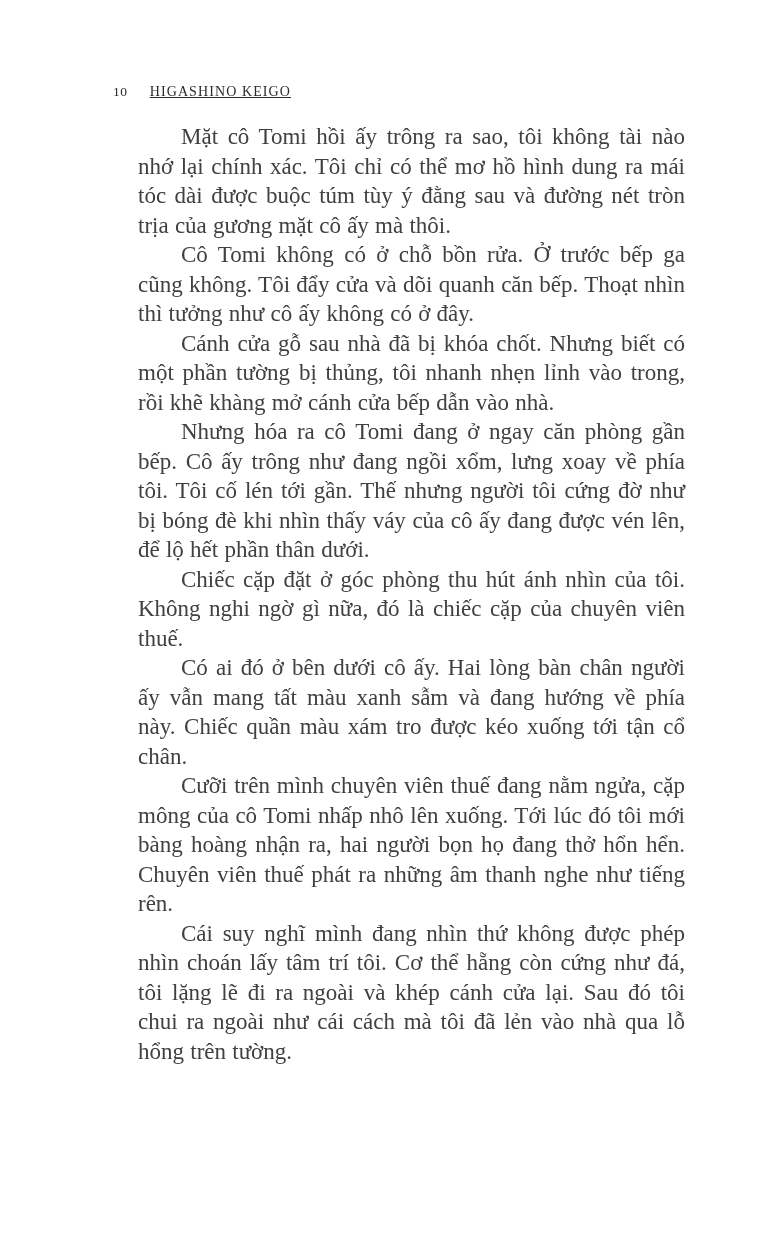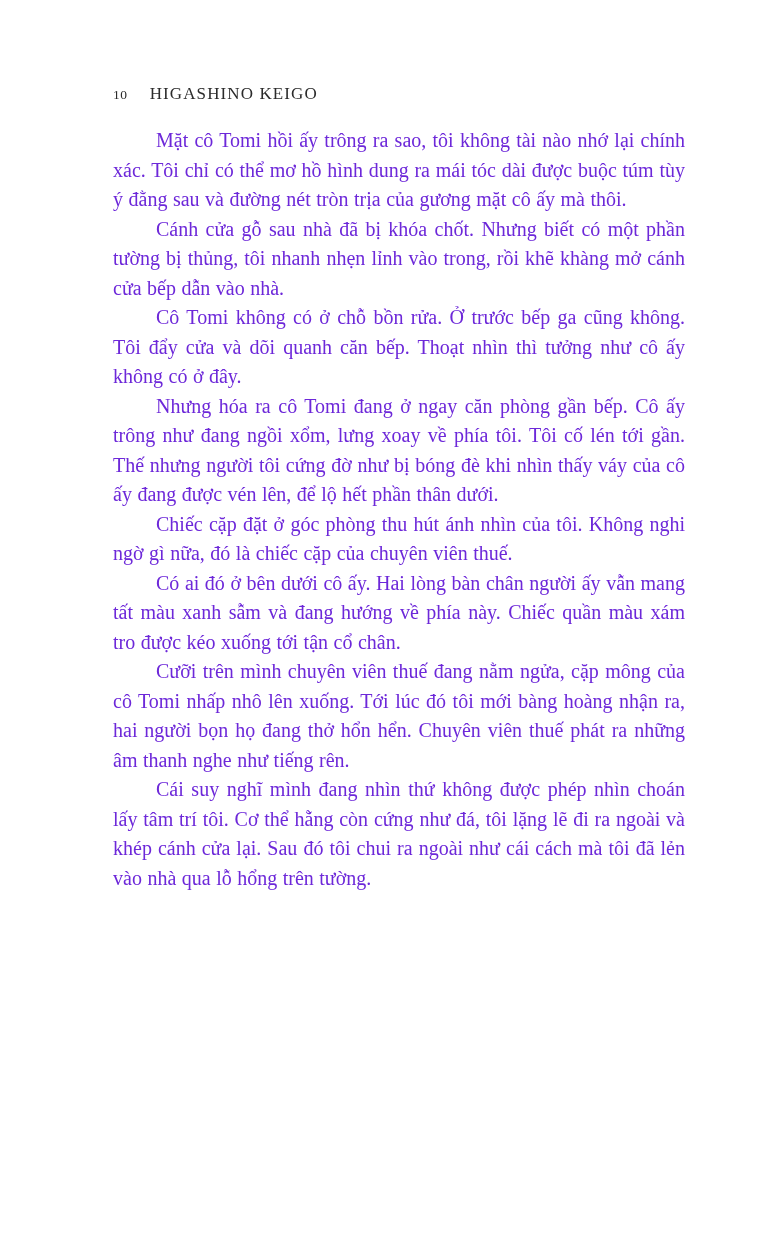--- a/index.html
+++ b/index.html
@@ -26,51 +26,53 @@
     letter-spacing: 0.6px;
     color: #2b2b2b;
     margin-bottom: 22px;
   }
   .running-head .page-number {
     margin-right: 22px;
     font-size: 13.5px;
   }
   .running-head .author {
     text-transform: uppercase;
-    font-size: 17px;
+    font-size: 14px;
     letter-spacing: 1.1px;
+    text-decoration: underline;
   }
   .body-text {
-    font-size: 20px;
+    font-size: 23px;
     line-height: 29.5px;
     text-align: justify;
     text-justify: inter-word;
-    color: #6d28d9;
+    color: #404040;
+    margin-left: 25px;
   }
   .body-text p {
     margin: 0;
     padding: 0;
     text-indent: 43px;
     word-spacing: 0.5px;
   }
 </style>
 </head>
 <body>
 
 <div class="page">
 
   <div class="running-head">
     <span class="page-number">10</span>
     <span class="author">HIGASHINO KEIGO</span>
   </div>
 
   <div class="body-text">
     <p>Mặt cô Tomi hồi ấy trông ra sao, tôi không tài nào nhớ lại chính xác. Tôi chỉ có thể mơ hồ hình dung ra mái tóc dài được buộc túm tùy ý đằng sau và đường nét tròn trịa của gương mặt cô ấy mà thôi.</p>
+    <p>Cô Tomi không có ở chỗ bồn rửa. Ở trước bếp ga cũng không. Tôi đẩy cửa và dõi quanh căn bếp. Thoạt nhìn thì tưởng như cô ấy không có ở đây.</p>
     <p>Cánh cửa gỗ sau nhà đã bị khóa chốt. Nhưng biết có một phần tường bị thủng, tôi nhanh nhẹn lỉnh vào trong, rồi khẽ khàng mở cánh cửa bếp dẫn vào nhà.</p>
-    <p>Cô Tomi không có ở chỗ bồn rửa. Ở trước bếp ga cũng không. Tôi đẩy cửa và dõi quanh căn bếp. Thoạt nhìn thì tưởng như cô ấy không có ở đây.</p>
     <p>Nhưng hóa ra cô Tomi đang ở ngay căn phòng gần bếp. Cô ấy trông như đang ngồi xổm, lưng xoay về phía tôi. Tôi cố lén tới gần. Thế nhưng người tôi cứng đờ như bị bóng đè khi nhìn thấy váy của cô ấy đang được vén lên, để lộ hết phần thân dưới.</p>
     <p>Chiếc cặp đặt ở góc phòng thu hút ánh nhìn của tôi. Không nghi ngờ gì nữa, đó là chiếc cặp của chuyên viên thuế.</p>
     <p>Có ai đó ở bên dưới cô ấy. Hai lòng bàn chân người ấy vẫn mang tất màu xanh sẫm và đang hướng về phía này. Chiếc quần màu xám tro được kéo xuống tới tận cổ chân.</p>
     <p>Cưỡi trên mình chuyên viên thuế đang nằm ngửa, cặp mông của cô Tomi nhấp nhô lên xuống. Tới lúc đó tôi mới bàng hoàng nhận ra, hai người bọn họ đang thở hổn hển. Chuyên viên thuế phát ra những âm thanh nghe như tiếng rên.</p>
     <p>Cái suy nghĩ mình đang nhìn thứ không được phép nhìn choán lấy tâm trí tôi. Cơ thể hẵng còn cứng như đá, tôi lặng lẽ đi ra ngoài và khép cánh cửa lại. Sau đó tôi chui ra ngoài như cái cách mà tôi đã lẻn vào nhà qua lỗ hổng trên tường.</p>
   </div>
 
 </div>
 
 </body></html>

